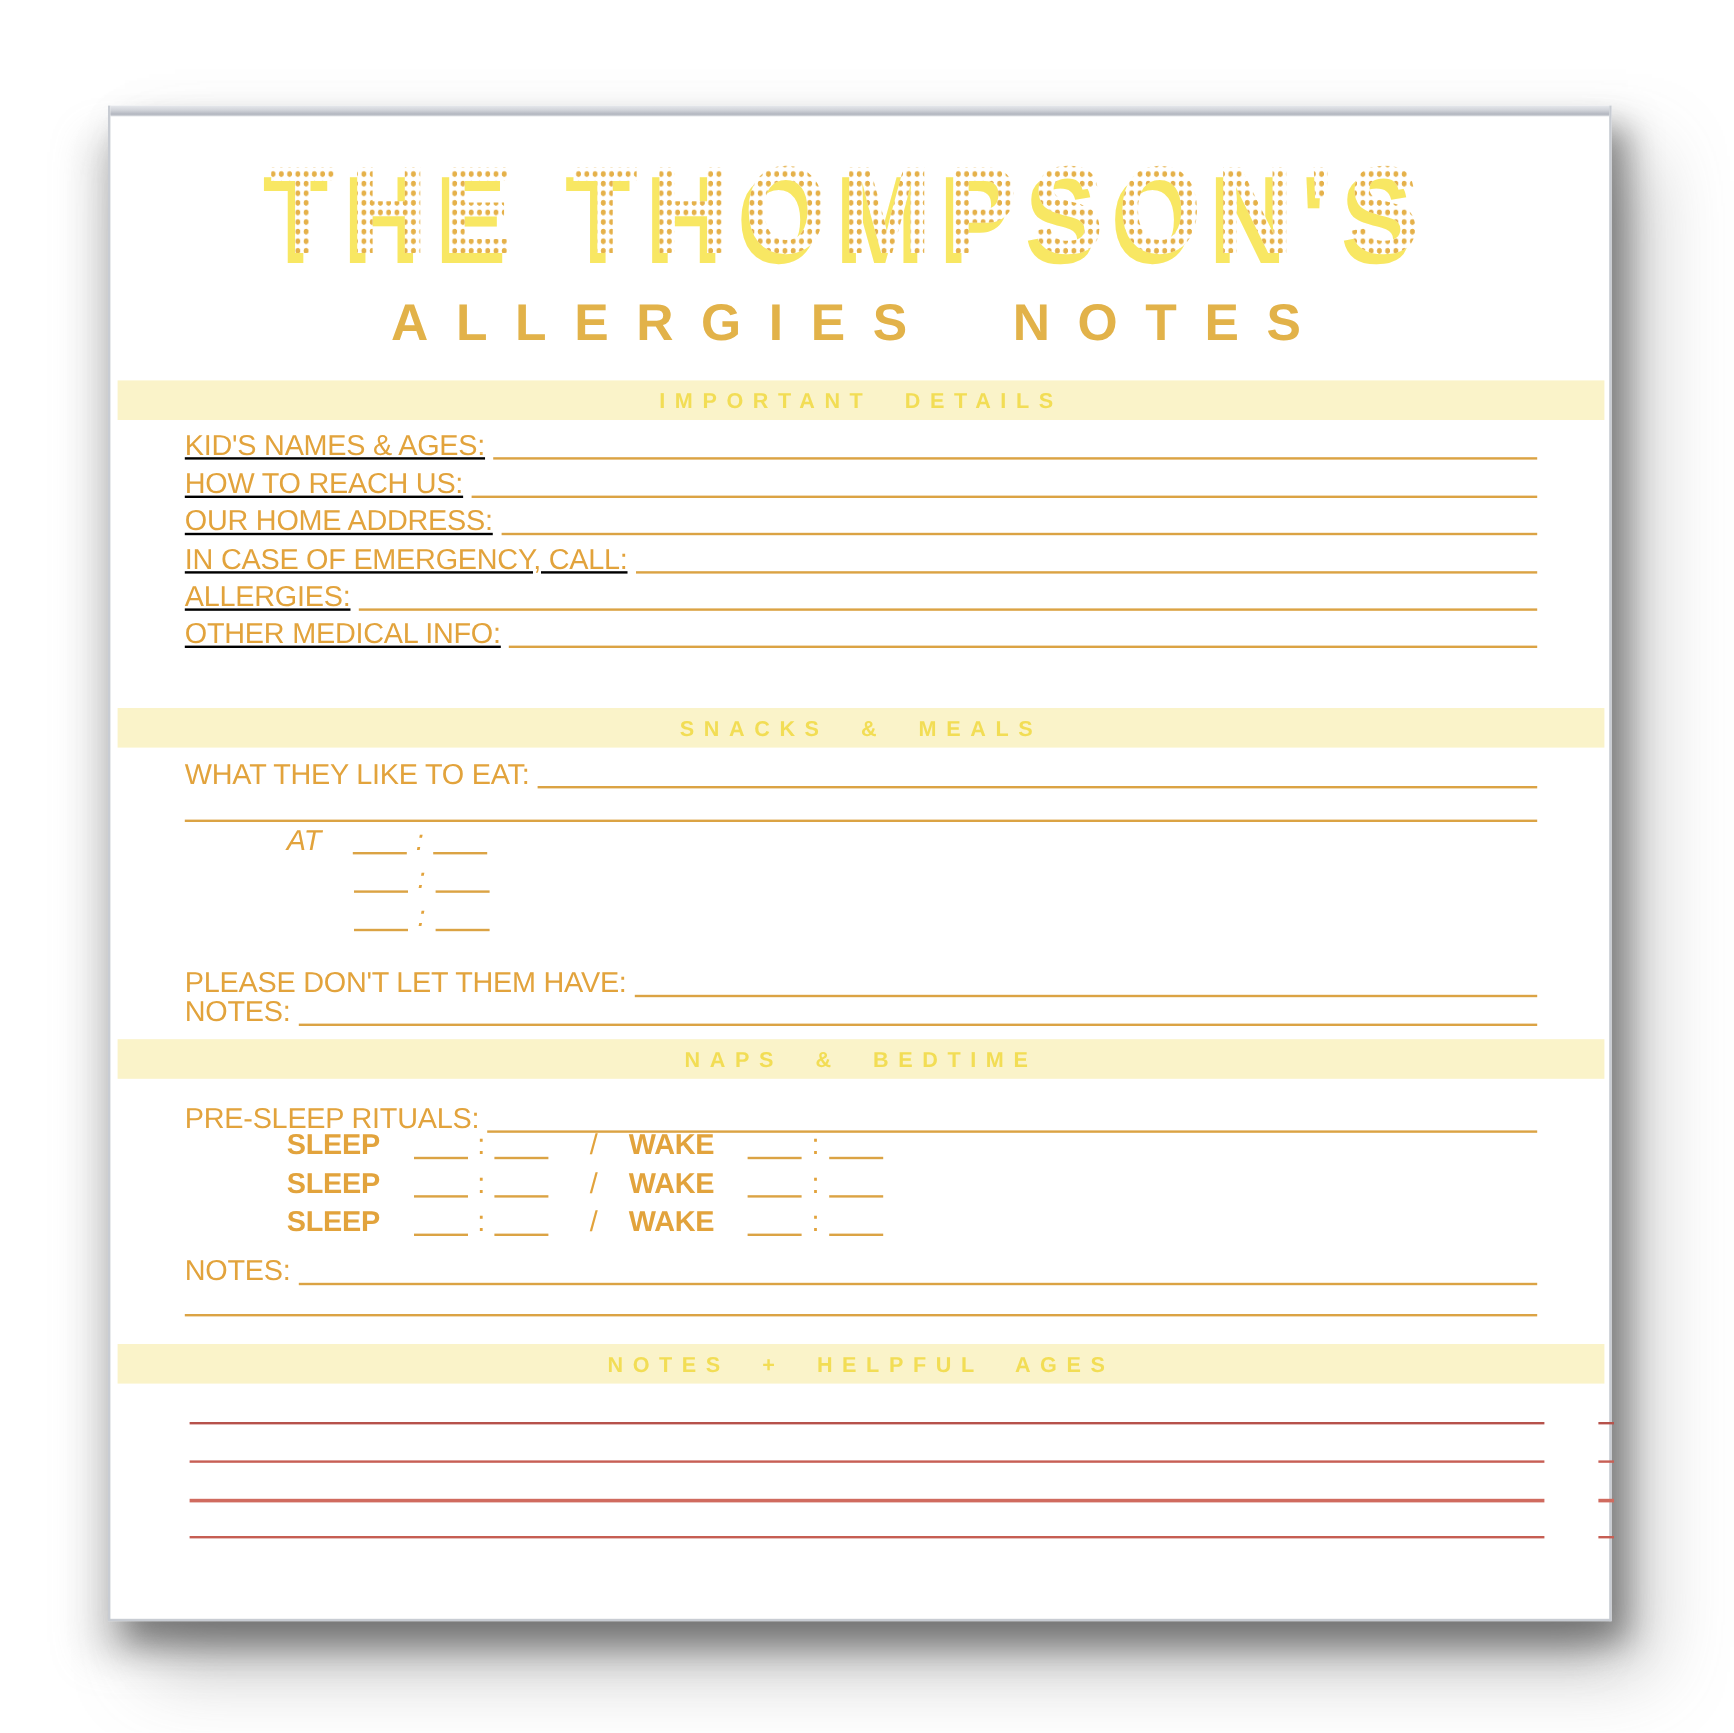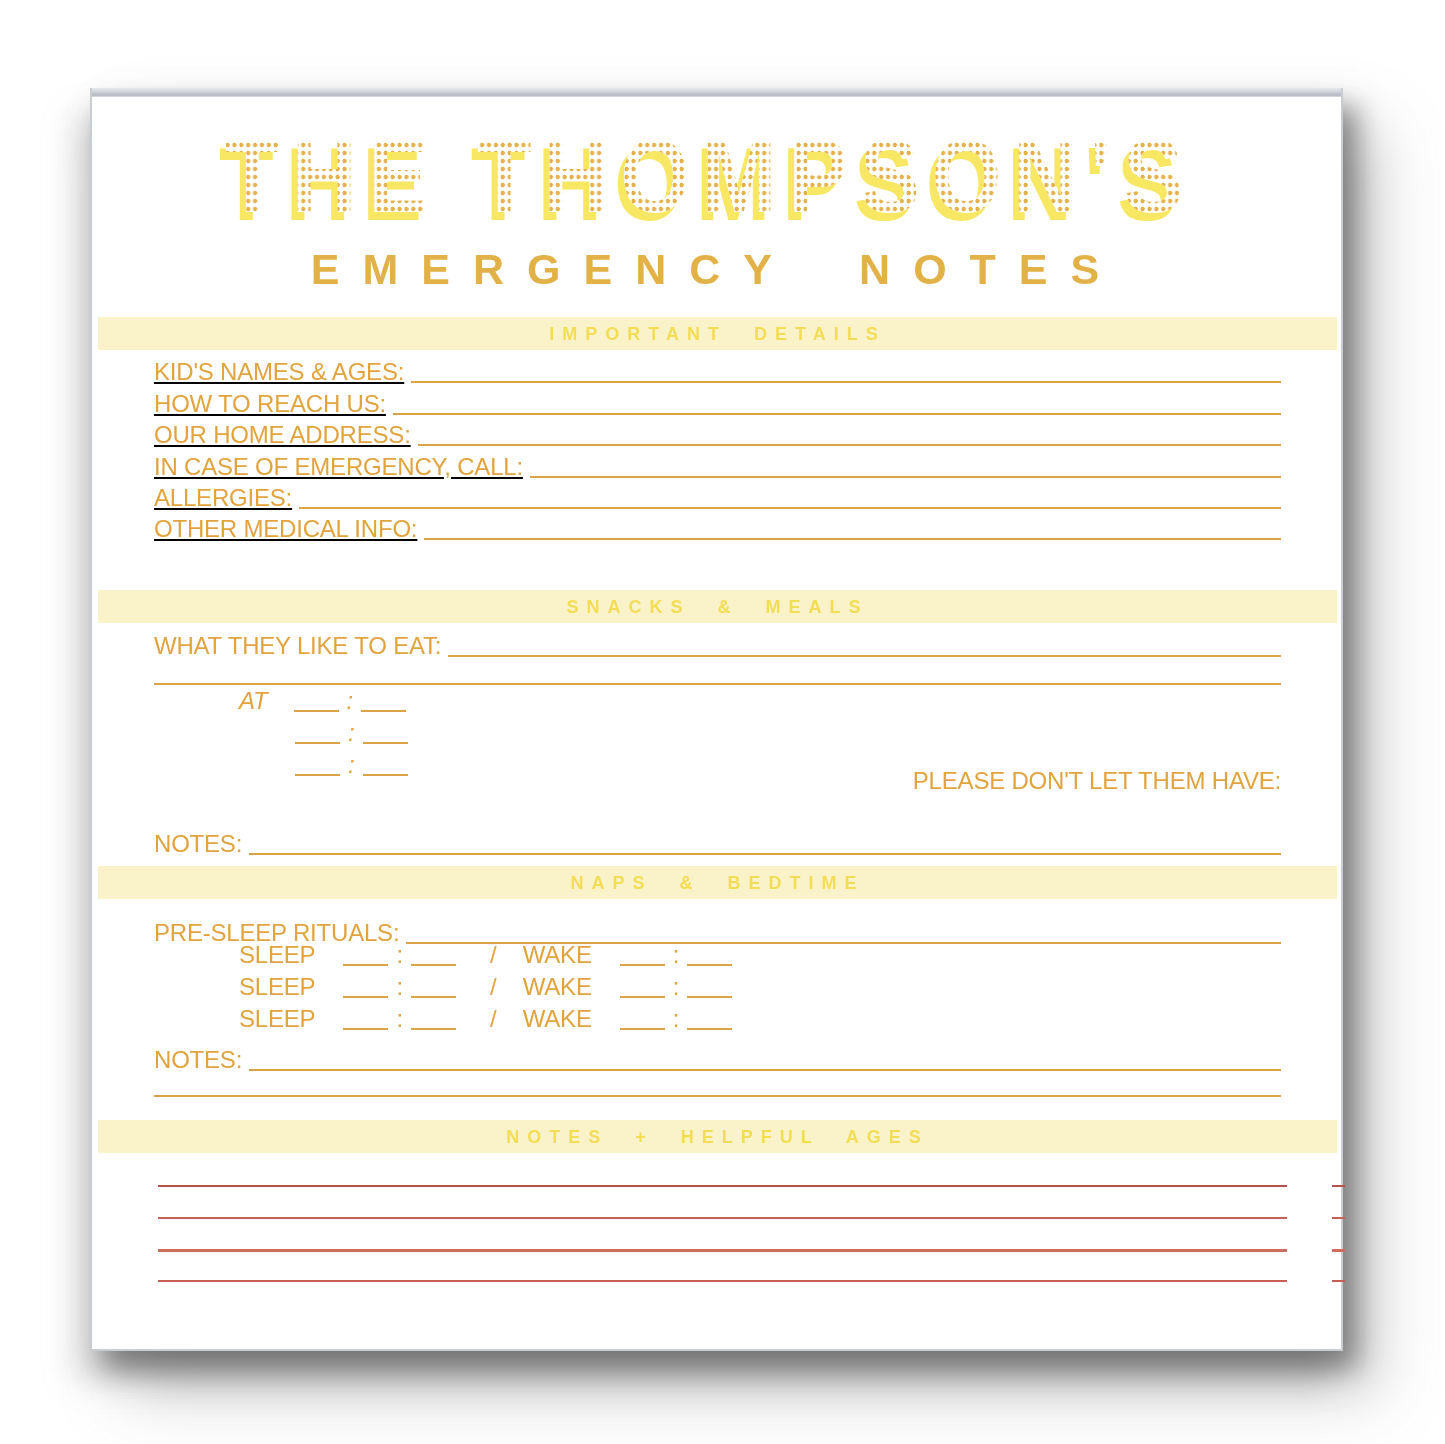--- a/index.html
+++ b/index.html
@@ -60,40 +60,40 @@
   .rows1 { position:absolute; left:62px; right:60px; top:268px; }
   .frow  { display:flex; align-items:flex-end; height:31.4px;text-decoration:underline; }
   .frow-abs { position:absolute; left:62px; right:60px; display:flex; align-items:flex-end; height:30px;margin-top:10px; }
   .lbl   { font-size:24px; line-height:1; color:var(--label); white-space:pre;
            letter-spacing:-0.2px; padding-bottom:3px; }
   .wline { flex:1; border-bottom:2px solid var(--line); margin:0 0 4px 7px; height:0; }
 
   .row-what     { top:533px; }
   .cont-line    { position:absolute; left:62px; right:60px; border-bottom:2px solid var(--line); }
   .cont1        { top:595px; }
-  .row-please   { top:671px;flex-direction:column; }
+  .row-please   { top:707px; }
   .row-notes1   { top:731px; }
   .row-presleep { top:820px; }
   .row-notes2   { top:947px; }
   .cont2        { top:1007px; }
 
   
   .trows { position:absolute; top:596px; left:62px;font-style:italic; }
   .trow  { display:flex; align-items:flex-end; height:32px; }
   .trow1    { margin-left:85px; }
   .trow-noat{ margin-left:133px; }
   .at    { margin-right:18px; }
   .blank { display:inline-block; width:45px; height:0;
            border-bottom:2px solid var(--line); margin:0 8px 4px 8px; }
   .colon { font-size:24px; color:var(--label); line-height:1; padding-bottom:3px; }
 
   
   .srows { position:absolute; top:850px; left:62px; }
   .srow  { display:flex; align-items:flex-end; height:32px; margin-left:85px; }
-  .sl, .wk { margin-right:20px; }
+  .sl, .wk { margin-right:20px;font-weight:bold; }
   .slash { font-size:24px; color:var(--label); line-height:1; padding-bottom:3px; margin:0 26px; }
 
   
   .red-line { position:absolute; left:66px; width:1129px; height:0; }
   .red-frag { position:absolute; left:1240px; width:13px; height:0; }
   .r1 { top:1097px; border-top:2px solid var(--red-line-1); }
   .r2 { top:1129px; border-top:2px solid var(--red-line-2); }
   .r3 { top:1161px; border-top:3px solid var(--red-line-3); }
   .r4 { top:1192px; border-top:2px solid var(--red-line-4); }
 </style>
@@ -103,21 +103,21 @@
 <div class="canvas">
   <div class="page">
     <div class="top-edge"></div>
 
     <div class="title-box">
       <span class="title-stack">
         <span class="tl-shadow">THE THOMPSON'S</span>
         <span class="tl-dots">THE THOMPSON'S</span>
       </span>
     </div>
-    <div class="subtitle">EMERGENCY NOTES</div>
+    <div class="subtitle">ALLERGIES NOTES</div>
 
     <div class="band band1">
       <span class="band-text">IMPORTANT DETAILS</span>
     </div>
     <div class="rows1">
       <div class="frow">
         <span class="lbl">KID'S NAMES &amp; AGES:</span>
         <span class="wline"></span>
       </div>
       <div class="frow">

